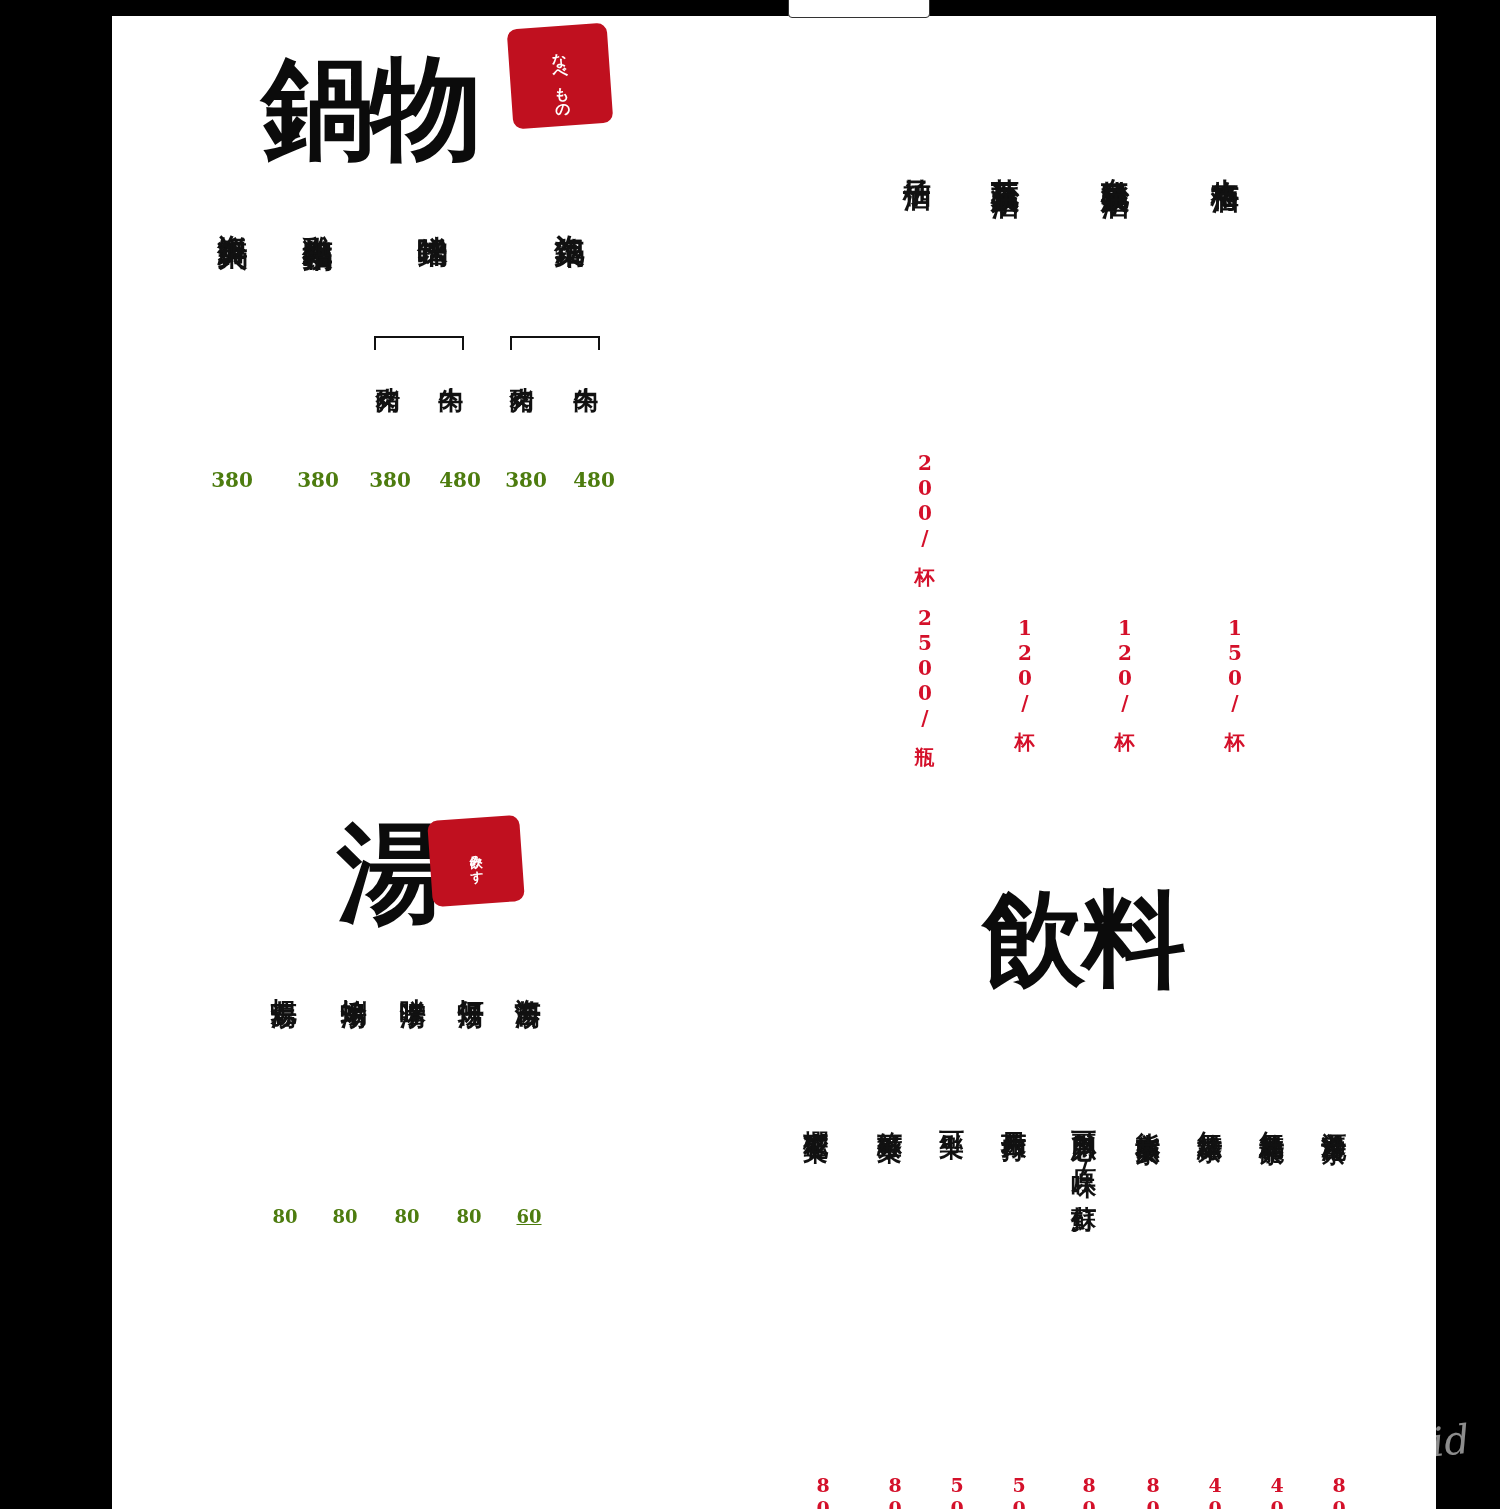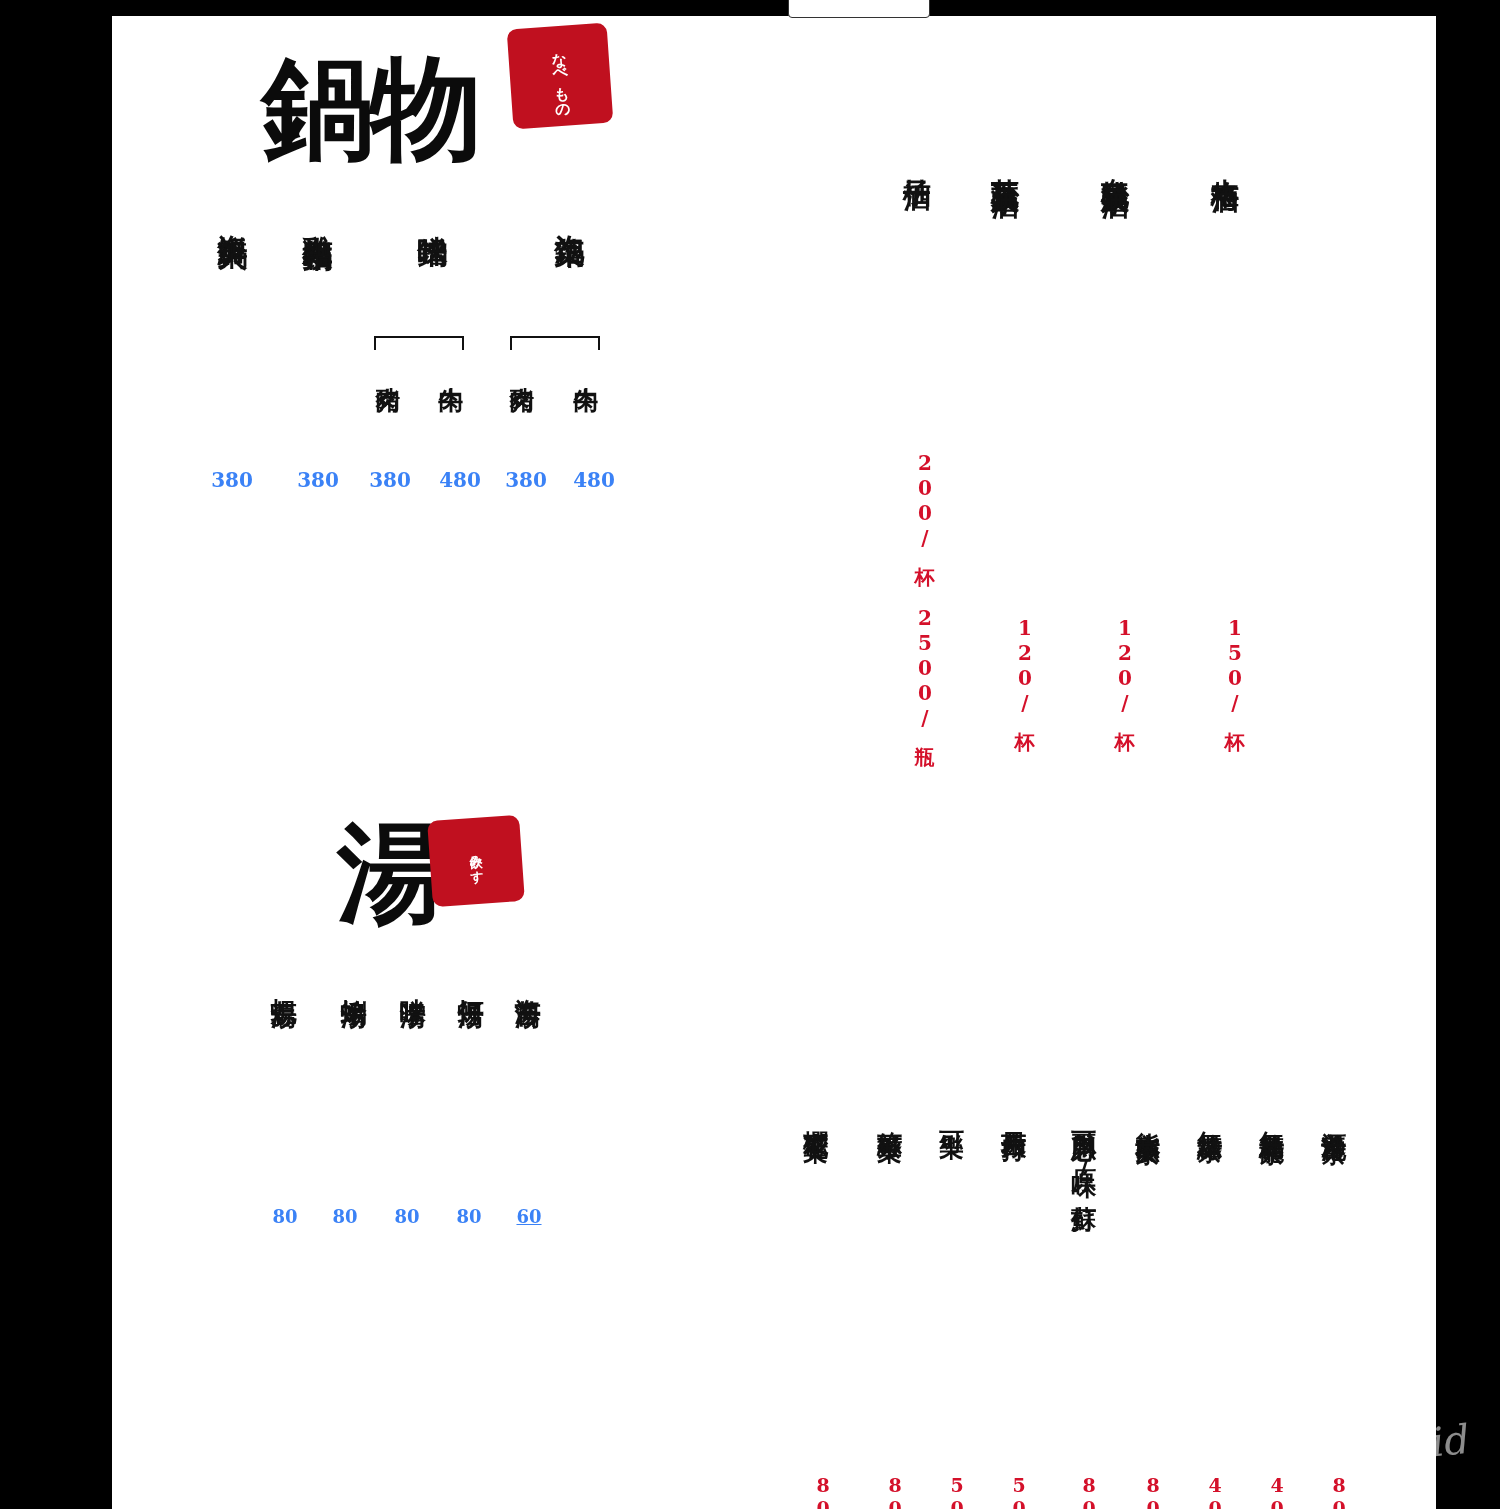--- a/index.html
+++ b/index.html
@@ -39,21 +39,21 @@
   .price-v {
     writing-mode: vertical-rl;
     text-orientation: upright;
     color: #d4102a;
     font-weight: 700;
     letter-spacing: 1px;
     white-space: nowrap;
     font-family: "DejaVu Serif", "Liberation Serif", serif;
   }
   .price-h {
-    color: #3b82f6;
+    color: #4d7c0f;
     font-weight: 700;
     font-size: 20px;
     text-align: center;
     font-family: "DejaVu Serif", "Liberation Serif", serif;
   }
 
   
   .brush-logo {
     position: absolute;
     font-weight: 900;
@@ -214,20 +214,21 @@
   <div class="item-col" style="left:130px; top:140px;">
     <div class="vtext" style="font-size:28px;">柚子酒</div>
   </div>
 
   <div class="price-v" style="position:absolute; left:450px; top:600px; font-size:20px;">150/杯</div>
   <div class="price-v" style="position:absolute; left:340px; top:600px; font-size:20px;">120/杯</div>
   <div class="price-v" style="position:absolute; left:240px; top:600px; font-size:20px;">120/杯</div>
   <div class="price-v" style="position:absolute; left:140px; top:435px; font-size:20px;">200/杯</div>
   <div class="price-v" style="position:absolute; left:140px; top:590px; font-size:20px;">2500/瓶</div>
 
+  <div class="brush-logo" style="left:210px; top:855px; font-size:104px;">飲料</div>
 
   <div class="item-col" style="left:548px; top:1095px;">
     <div class="vtext" style="font-size:25px;">普洱冷泡茶</div>
   </div>
   <div class="item-col" style="left:486px; top:1095px;">
     <div class="vtext" style="font-size:25px;">無糖烏龍茶</div>
   </div>
   <div class="item-col" style="left:424px; top:1095px;">
     <div class="vtext" style="font-size:25px;">無糖綠茶</div>
   </div>

